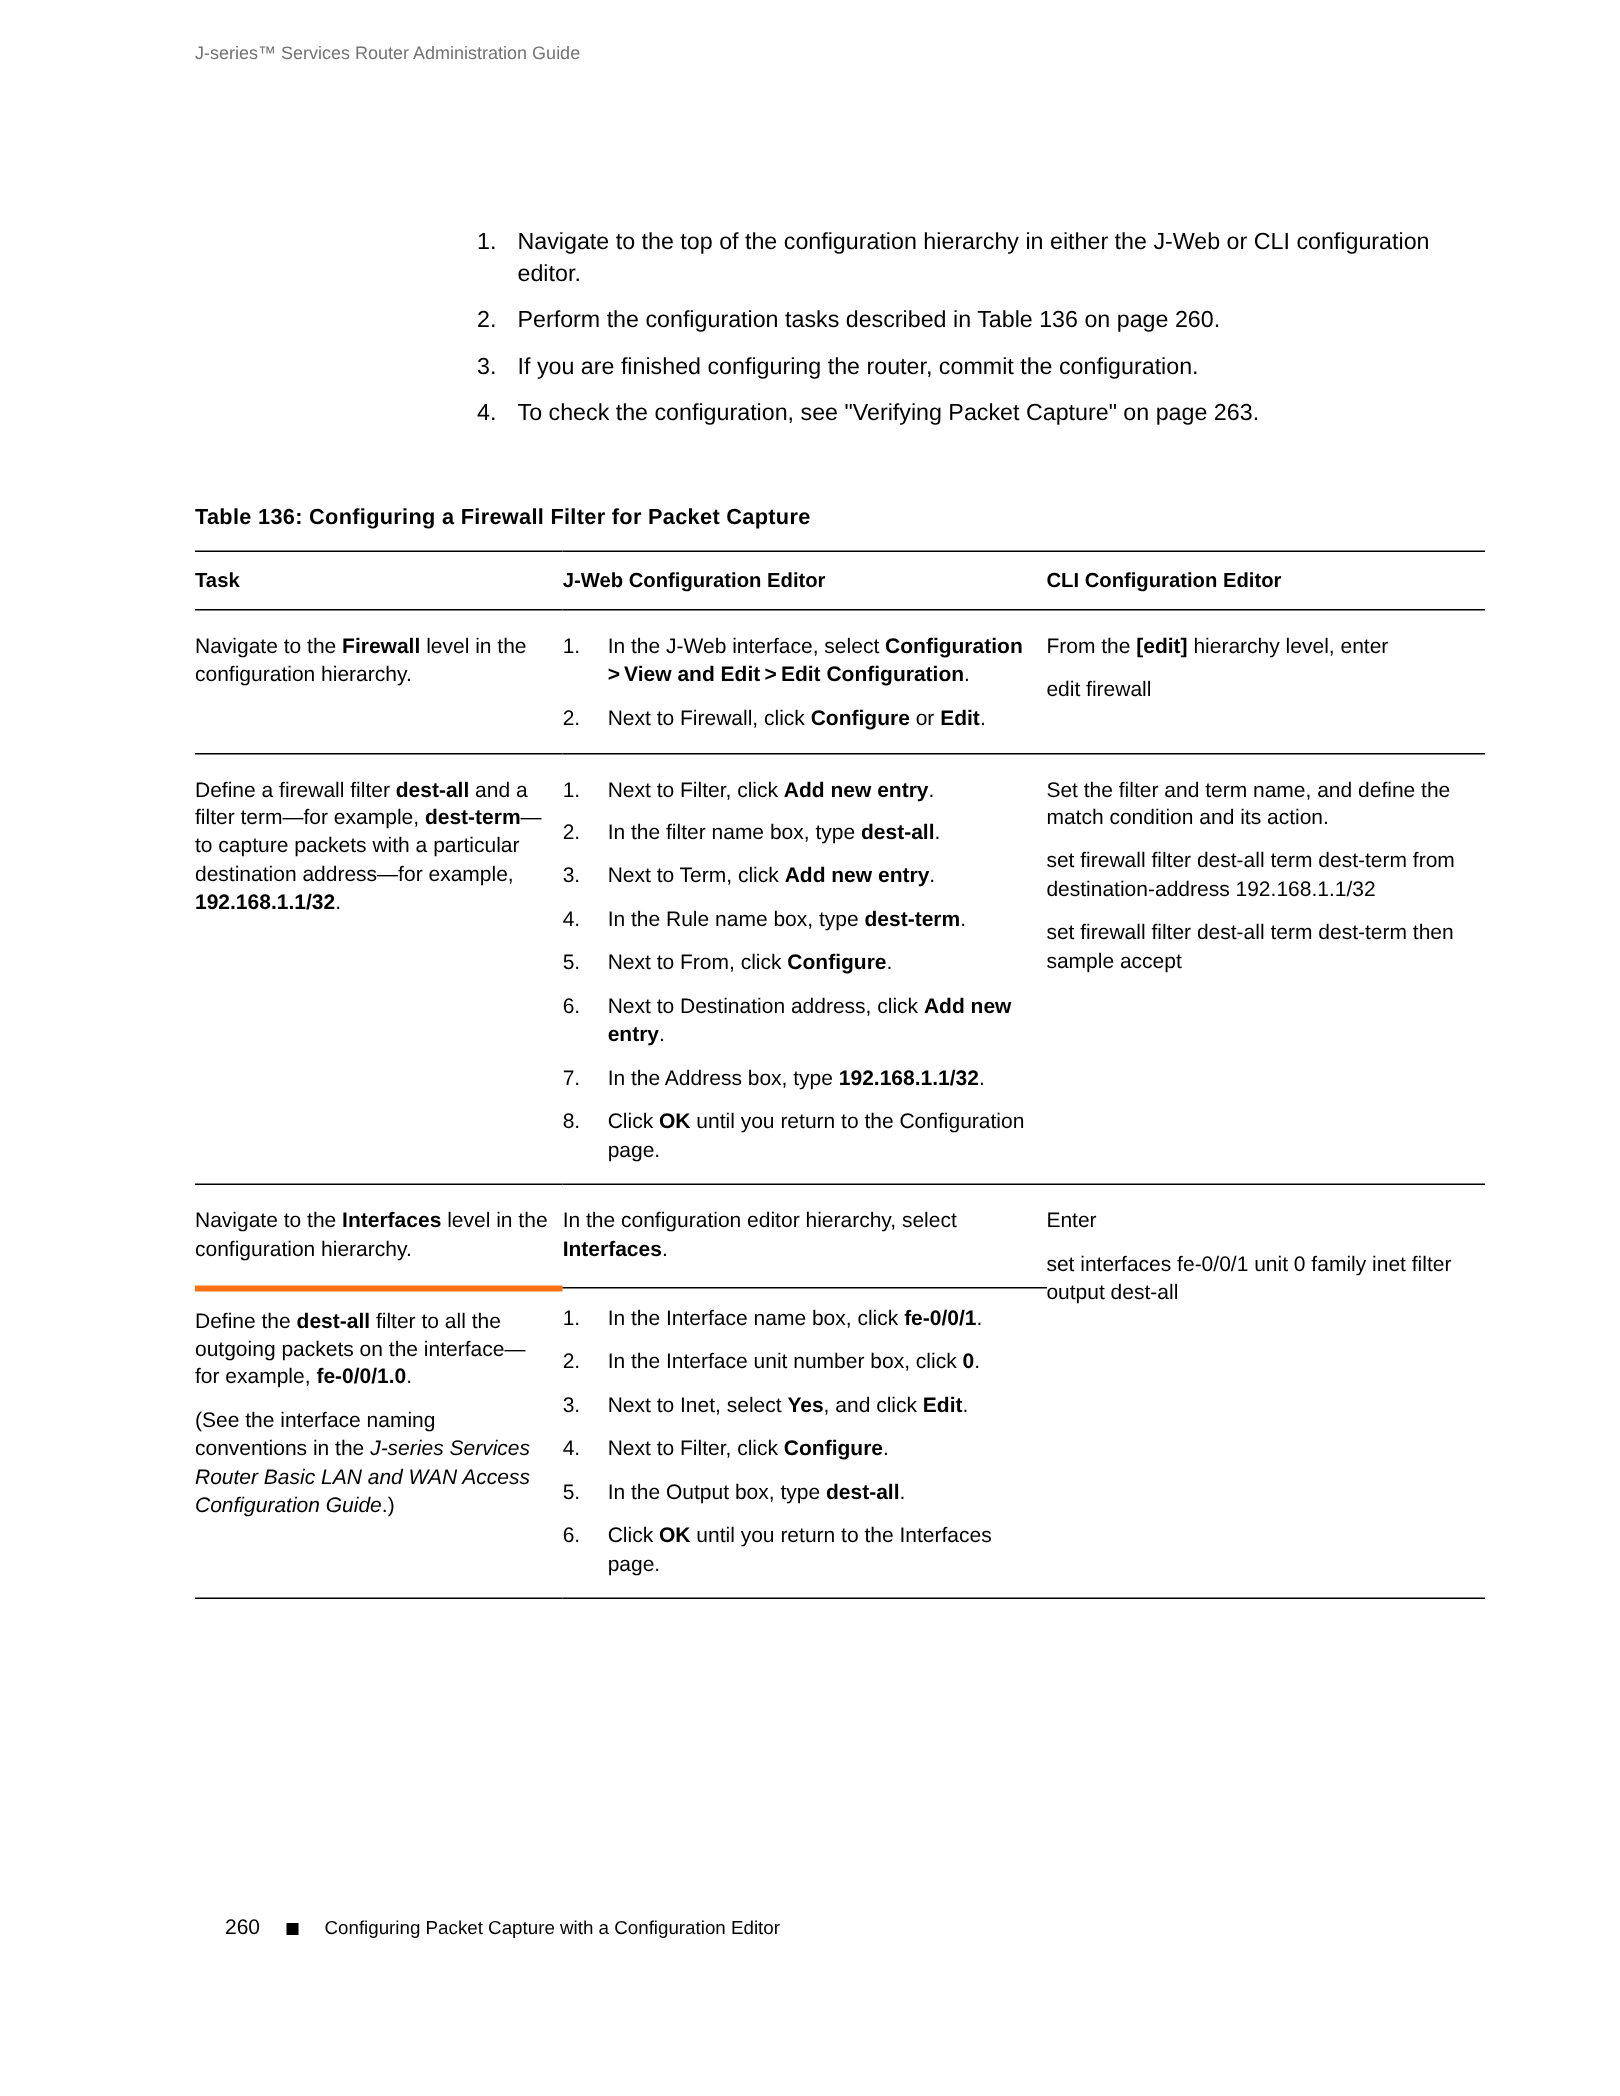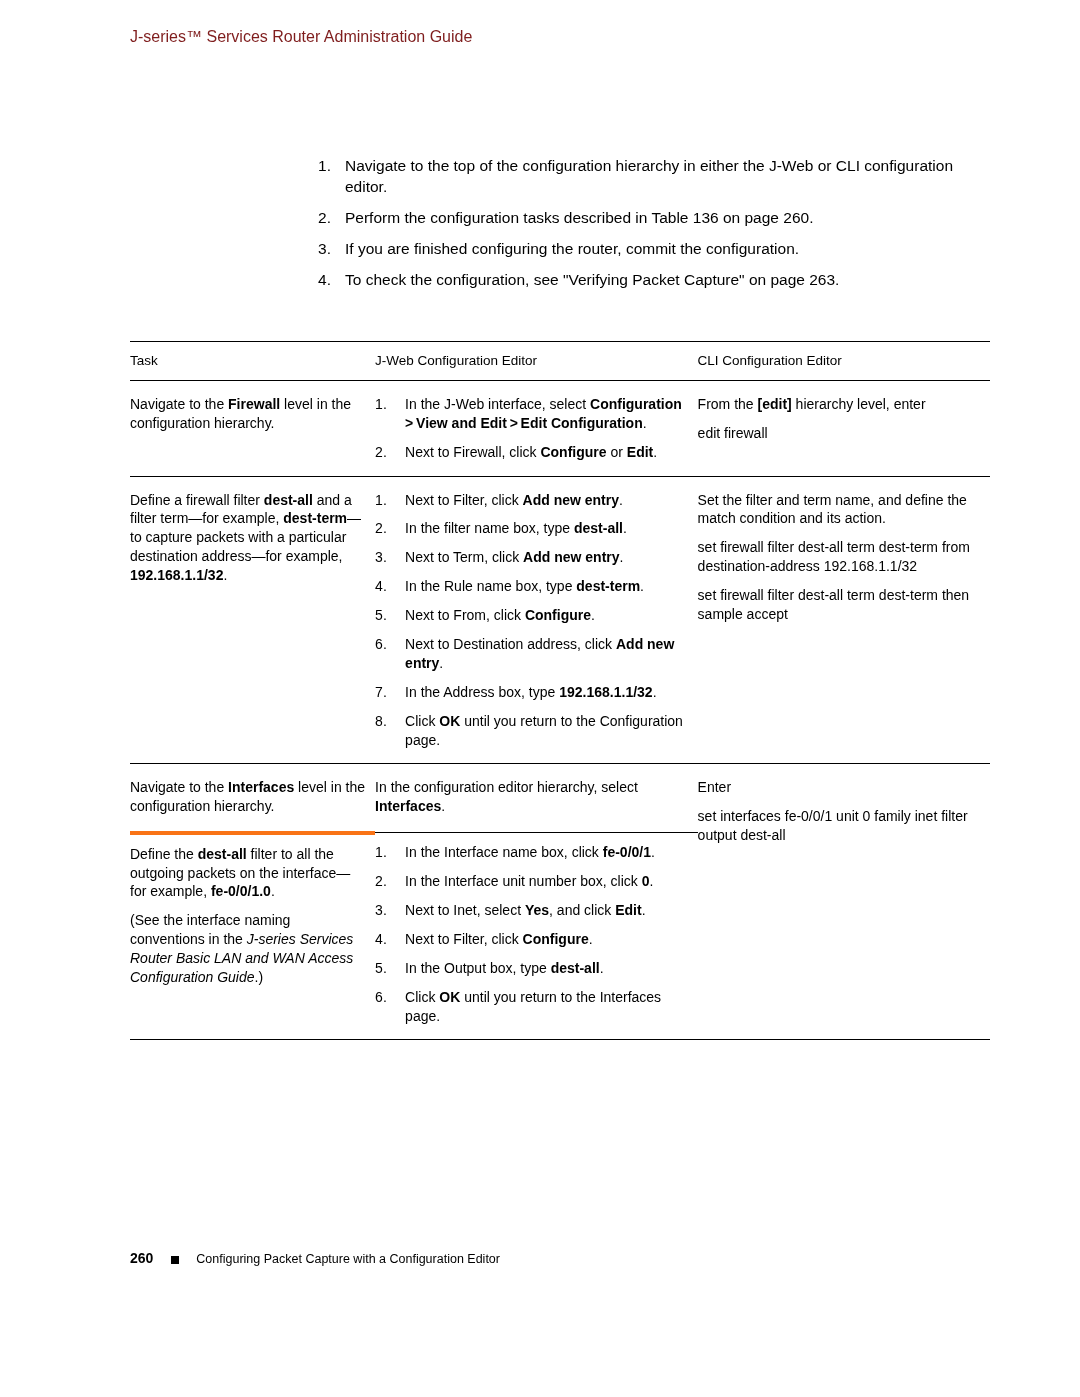--- a/index.html
+++ b/index.html
@@ -8,22 +8,22 @@
     background: #fff;
     font-family: "Segoe UI", "Helvetica Neue", Arial, sans-serif;
     color: #000;
     width: 1080px;
   }
   .page {
     padding: 28px 90px 40px 130px;
     box-sizing: border-box;
   }
   .running-head {
-    font-size: 16px;
-    color: #7f1d1d;
+    font-size: 12px;
+    color: #737373;
     margin-bottom: 110px;
   }
   .intro-list {
     margin-left: 175px;
     margin-bottom: 50px;
   }
   .intro-item {
     display: flex;
     margin-bottom: 10px;
     font-size: 15.5px;
@@ -45,21 +45,21 @@
   }
   table.cfg {
     width: 100%;
     border-collapse: collapse;
     font-size: 14px;
     line-height: 1.35;
   }
   table.cfg th {
     text-align: left;
     font-family: Arial, sans-serif;
-    font-weight: 400;
+    font-weight: 700;
     font-size: 13.5px;
     padding: 10px 8px 10px 0;
     border-top: 1.5px solid #000;
     border-bottom: 1.5px solid #000;
     vertical-align: top;
   }
   table.cfg td {
     padding: 14px 10px 14px 0;
     vertical-align: top;
     border-bottom: 1px solid #000;
@@ -89,23 +89,24 @@
   .para:last-child { margin-bottom: 0; }
   .bold { font-family: Liberation Sans, sans-serif; font-weight: 700; }
   .ital { font-style: italic; }
   .footer {
     position: relative;
     margin-top: 210px;
     font-size: 12.5px;
   }
   .page-num {
     font-family: Arial, sans-serif;
-    font-weight: 700;
+    font-weight: 400;
     font-size: 14px;
     display: inline-block;
+    margin-left: 20px;
   }
   .footer-sq {
     display: inline-block;
     width: 8px; height: 8px;
     background: #000;
     margin: 0 14px 1px 14px;
     vertical-align: middle;
   }
 </style>
 </head>
@@ -126,20 +127,21 @@
     <div class="intro-item">
         <div class="intro-num">3.</div>
         <div class="intro-text">If you are finished configuring the router, commit the configuration.</div>
       </div>
     <div class="intro-item">
         <div class="intro-num">4.</div>
         <div class="intro-text">To check the configuration, see "Verifying Packet Capture" on page 263.</div>
       </div>
   </div>
 
+  <div class="table-title">Table 136: Configuring a Firewall Filter for Packet Capture</div>
 
   <table class="cfg">
     <colgroup>
         <col class="col-task">
         <col class="col-jweb">
         <col class="col-cli">
       </colgroup>
     <thead>
       <tr>
         <th>Task</th>

